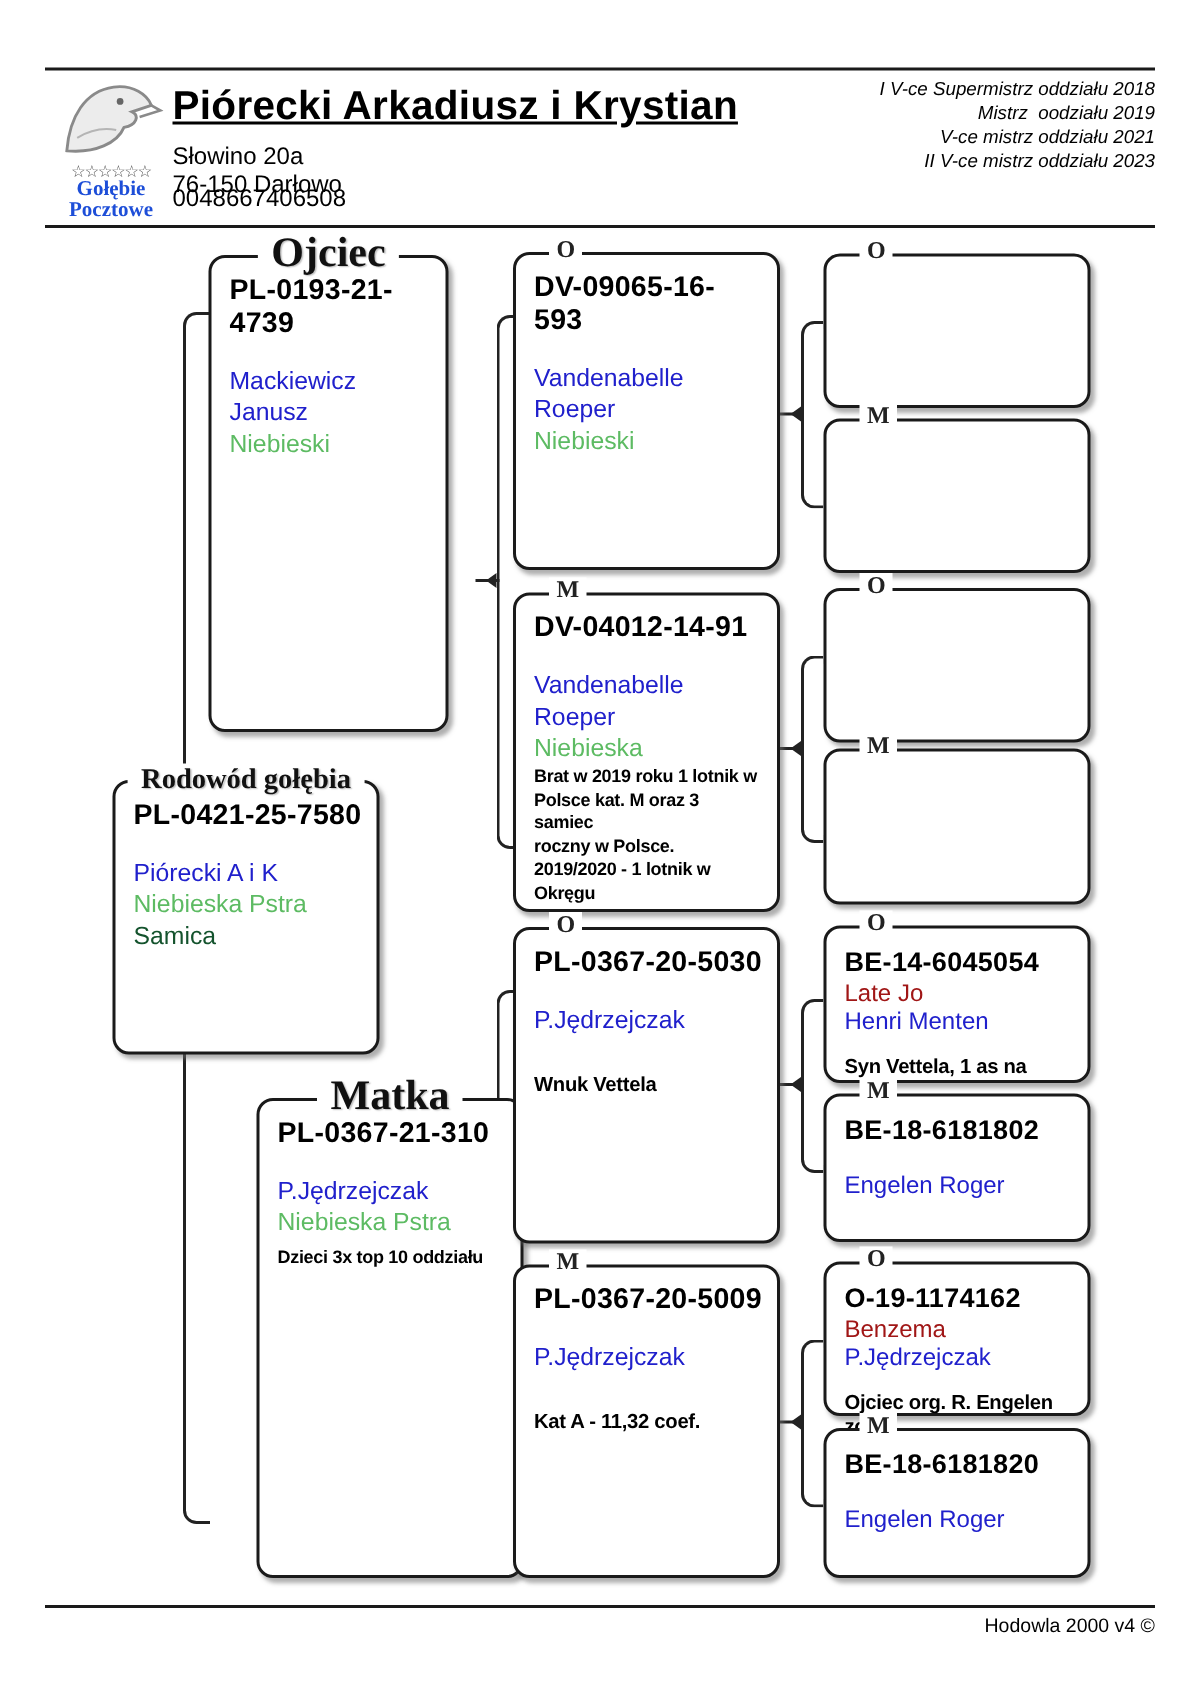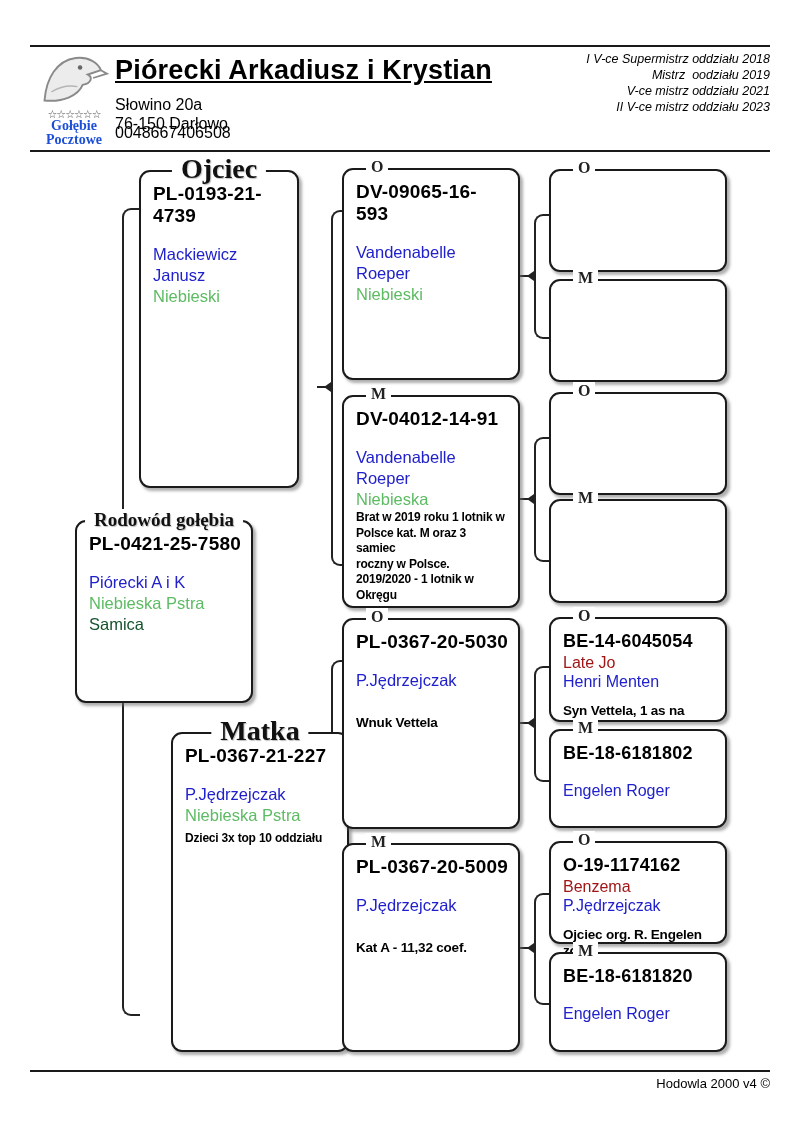--- a/index.html
+++ b/index.html
@@ -124,21 +124,21 @@
   <div class="pbox" style="left:75px; top:520px; width:178px; height:183px;">
     <span class="box-title small">Rodowód gołębia</span>
     <div class="ring">PL-0421-25-7580</div>
     <div class="breeder mt-gap">Piórecki A i K</div>
     <div class="colorline">Niebieska Pstra</div>
     <div class="sexline">Samica</div>
   </div>
 
   <div class="pbox" style="left:139px; top:732px; width:178px; height:320px;margin-left:32px;">
     <span class="box-title">Matka</span>
-    <div class="ring">PL-0367-21-227</div>
+    <div class="ring">PL-0367-21-310</div>
     <div class="breeder mt-gap">P.Jędrzejczak</div>
     <div class="colorline">Niebieska Pstra</div>
     <div class="notes mt-sm">Dzieci 3x top 10 oddziału</div>
   </div>
 
   <div class="pbox" style="left:342px; top:168px; width:178px; height:212px;">
     <span class="box-label">O</span>
     <div class="ring">DV-09065-16-593</div>
     <div class="breeder mt-gap">Vandenabelle Roeper</div>
     <div class="colorline">Niebieski</div>

